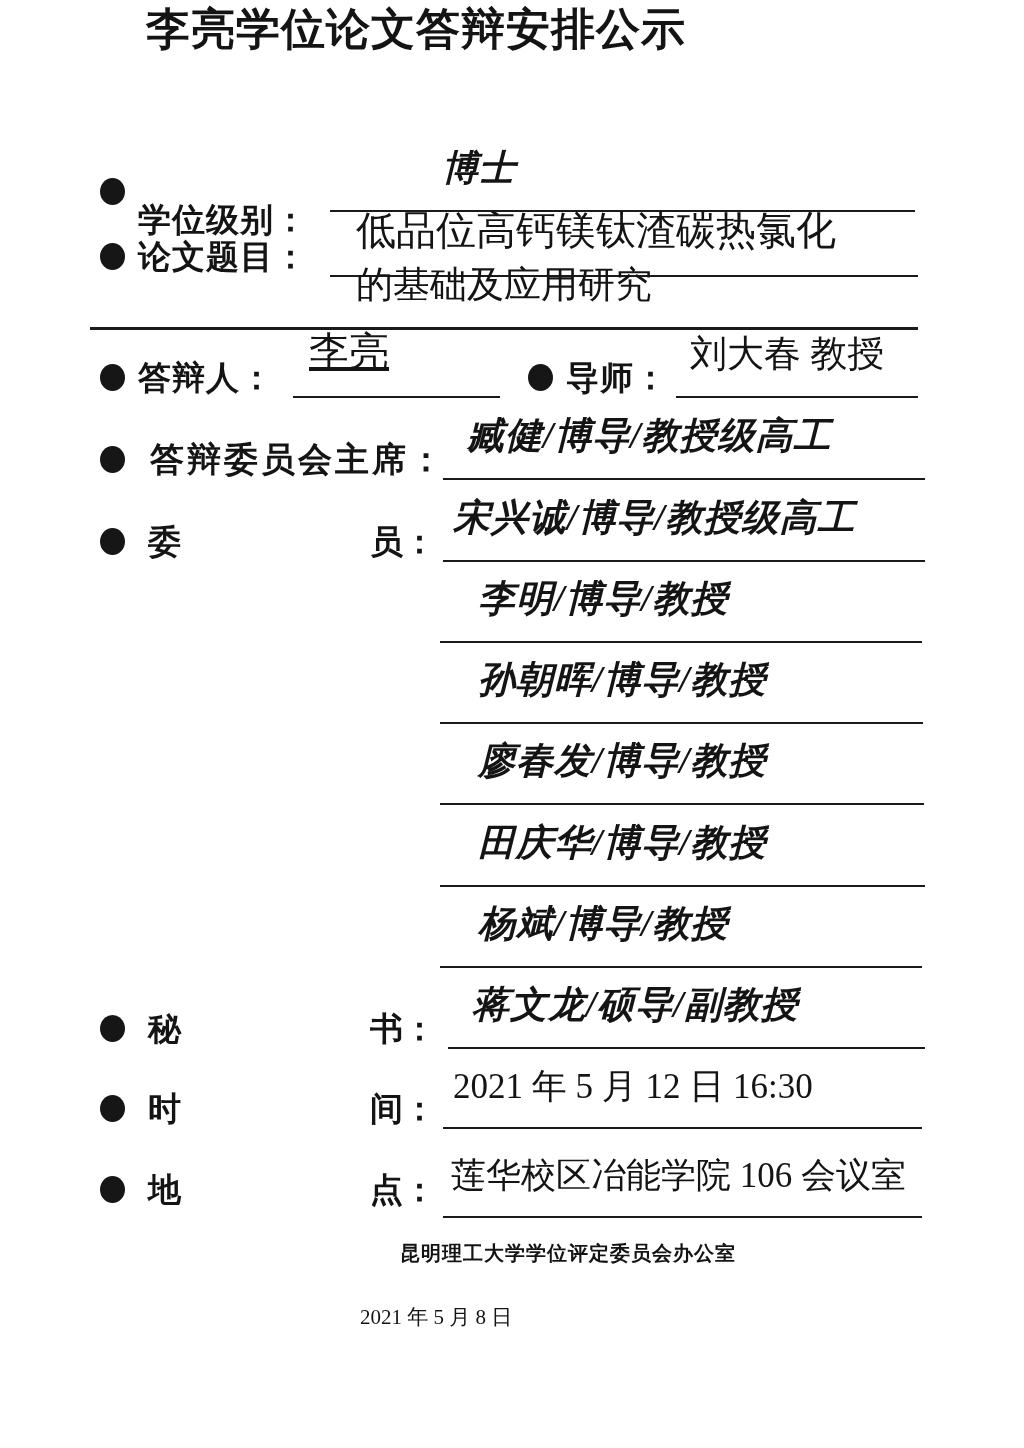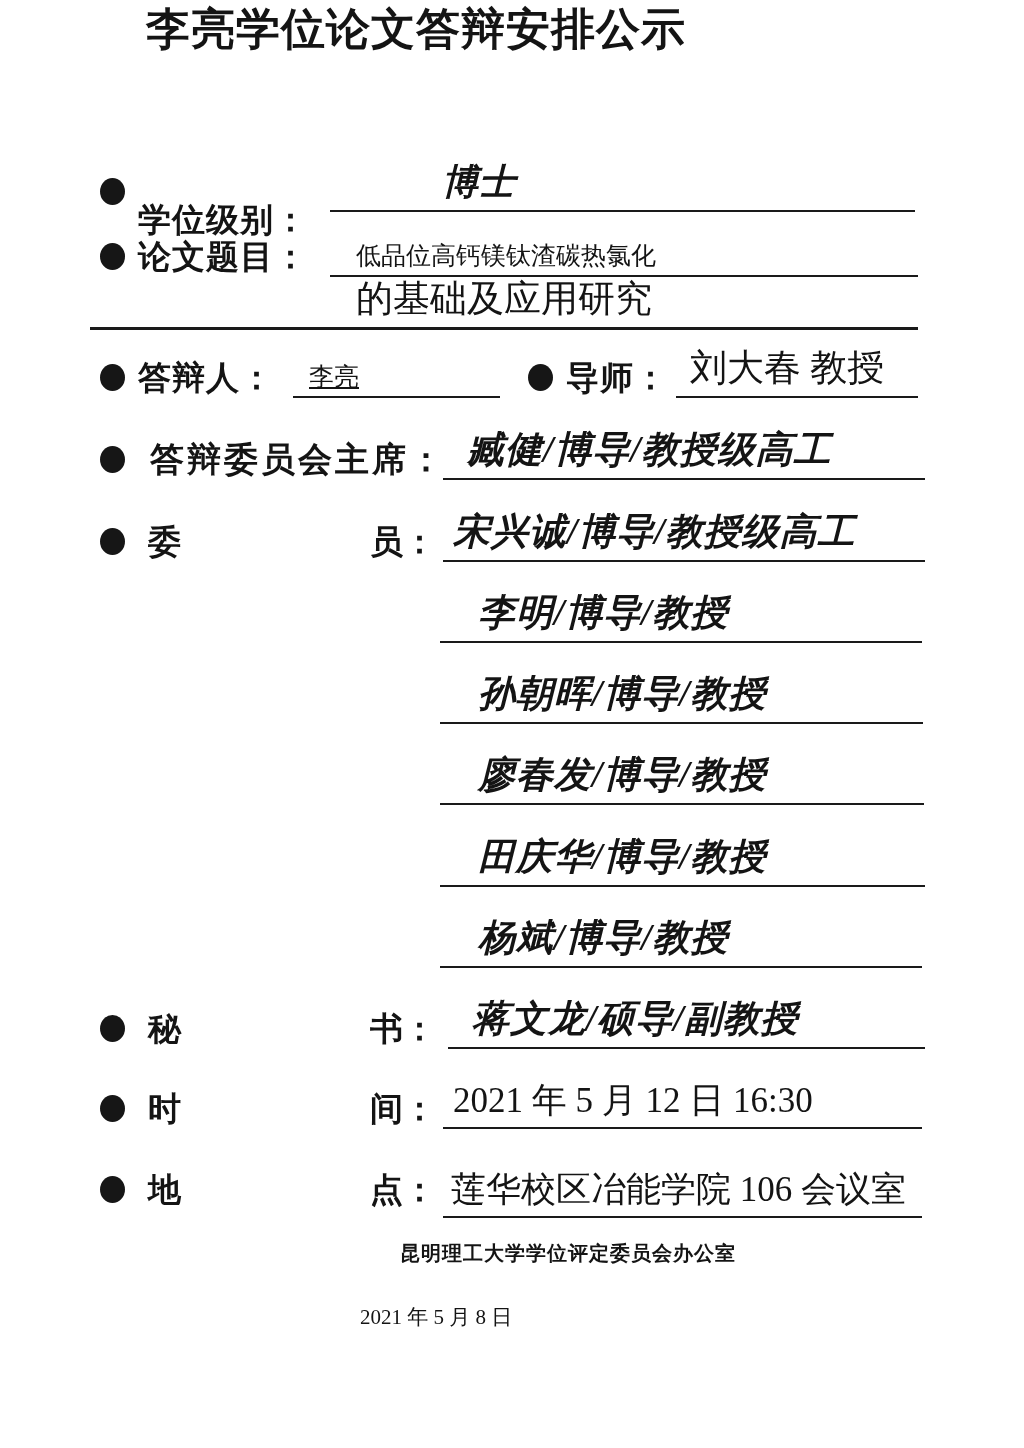--- a/index.html
+++ b/index.html
@@ -44,35 +44,35 @@
   }
 
   .field {
     border-bottom: 2px solid #1a1a1a;
     height: 56px;
     display: flex;
     align-items: flex-end;
   }
   .field-thick { border-bottom-width: 3px; }
   .field > span {
-    padding-bottom: 3px;
+    padding-bottom: 17px;
     white-space: nowrap;
   }
 
   .val-script {
     font-family: "Liberation Serif", serif;
     font-style: italic;
     font-weight: 700;
     font-size: 36px;
     letter-spacing: 1px;
   }
   .val-song {
     font-family: "Liberation Serif", serif;
     font-weight: 400;
-    font-size: 25px;
+    font-size: 40px;
   }
   .center-text { justify-content: center; }
 
   .footer-office {
     left: 400px; top: 1240px; width: 525px;
     font-weight: 700;
     font-size: 20px;
     letter-spacing: 1px;
     font-family: "Liberation Serif", serif;
   }

